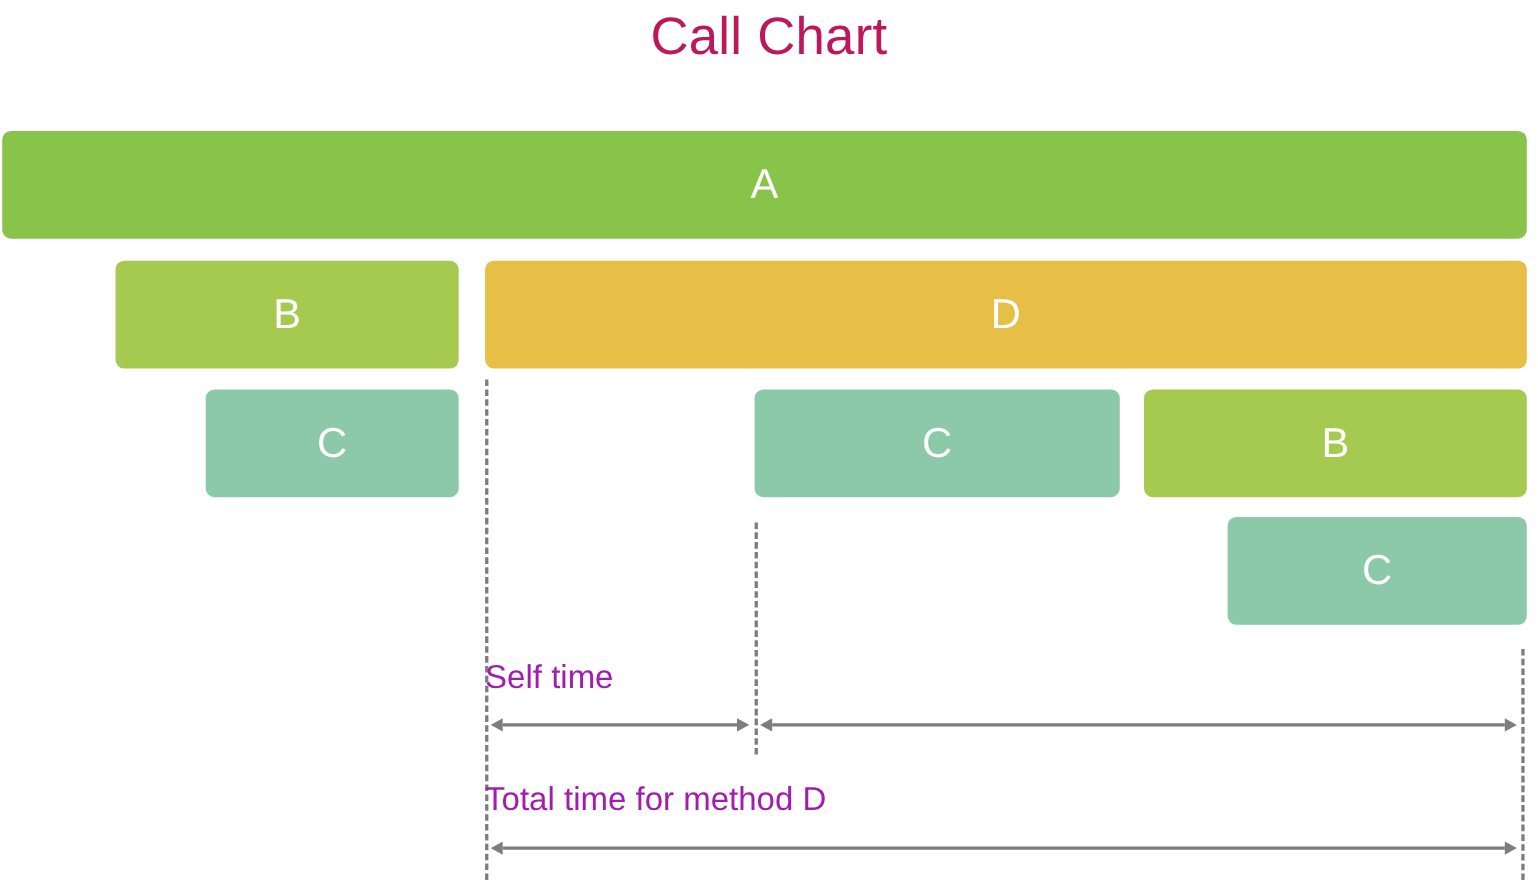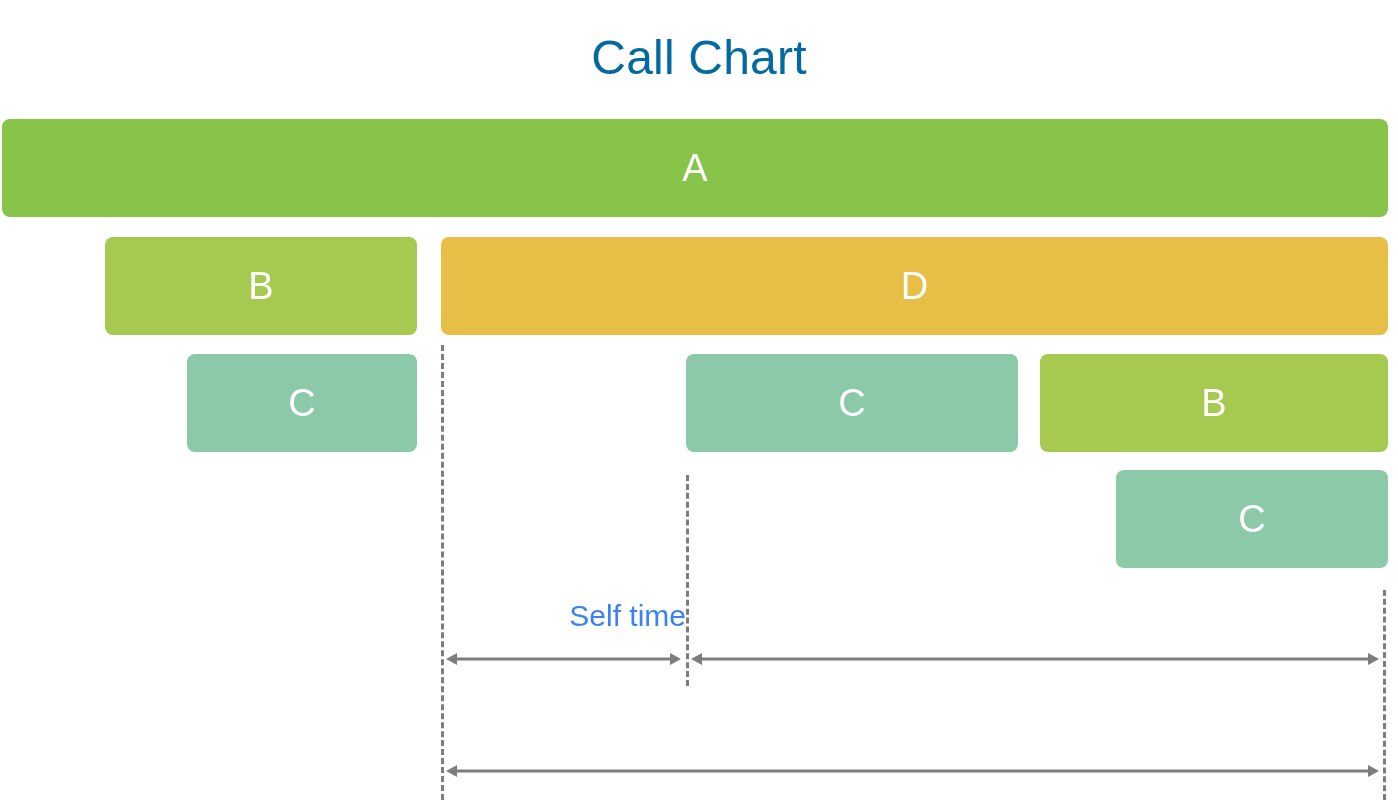--- a/index.html
+++ b/index.html
@@ -16,26 +16,26 @@
     width: 1398px;
     height: 804px;
     background: #ffffff;
     overflow: hidden;
   }
 
   
   .chart-title {
     position: absolute;
     left: 0;
-    top: 24px;
+    top: 0;
     width: 1398px;
     text-align: center;
     font-size: 48px;
     font-weight: 400;
-    color: #0369a1;
+    color: #be185d;
     letter-spacing: 0.2px;
     line-height: 68px;
     white-space: nowrap;
   }
 
   
   .bar {
     position: absolute;
     border-radius: 8px;
     display: flex;
@@ -54,24 +54,24 @@
   
   .guide {
     position: absolute;
     width: 0;
     border-left: 3px dashed #7d7d7d;
   }
 
   
   .annot-label {
     position: absolute;
-    text-align: right;
+    text-align: left;
     font-size: 30px;
     font-weight: 400;
-    color: #3b82f6;
+    color: #a21caf;
     line-height: 40px;
     white-space: nowrap;
   }
 
   
   .arrow-svg {
     position: absolute;
     overflow: visible;
   }
 </style>
@@ -128,18 +128,19 @@
       </marker>
     </defs>
     <line x1="16" y1="14" x2="229" y2="14" stroke="#7d7d7d" stroke-width="3" marker-start="url(#ah-left)" marker-end="url(#ah-right)"></line>
   </svg>
 
 
   <svg class="arrow-svg" style="left:686px; top:645px;" width="698" height="28" viewBox="0 0 698 28">
     <line x1="16" y1="14" x2="682" y2="14" stroke="#7d7d7d" stroke-width="3" marker-start="url(#ah-left)" marker-end="url(#ah-right)"></line>
   </svg>
 
+  <div class="annot-label" style="left:441px; top:707px; width:942px;">Total time for method D</div>
 
   <svg class="arrow-svg" style="left:441px; top:757px;" width="943" height="28" viewBox="0 0 943 28">
     <line x1="16" y1="14" x2="927" y2="14" stroke="#7d7d7d" stroke-width="3" marker-start="url(#ah-left)" marker-end="url(#ah-right)"></line>
   </svg>
 
 </div>
 
 </body></html>

